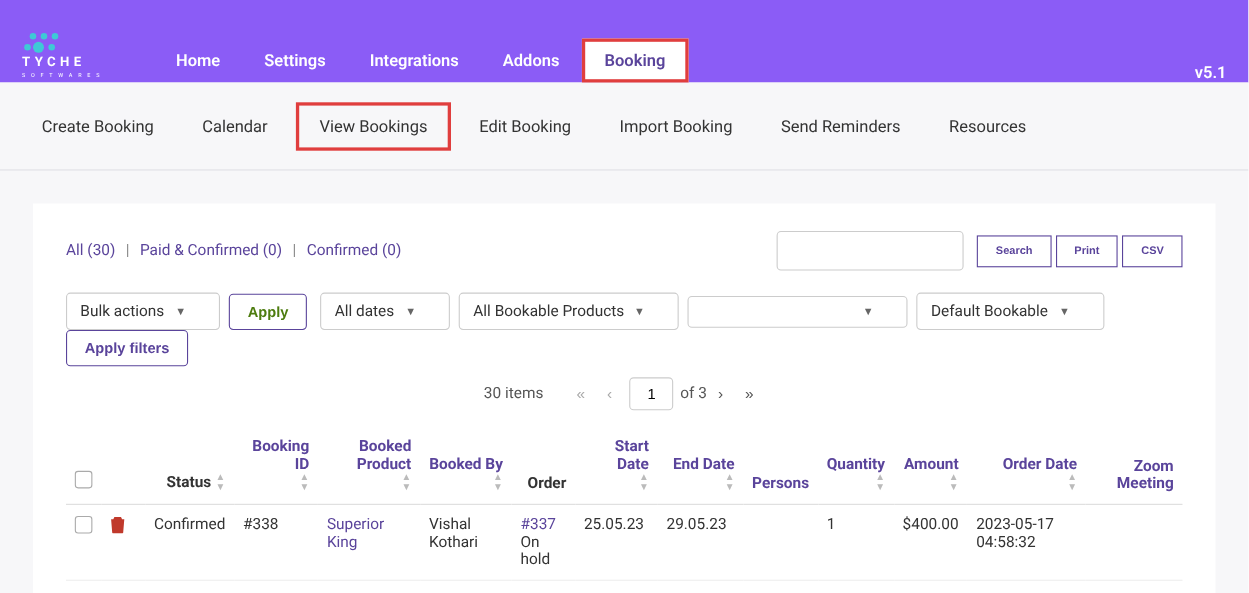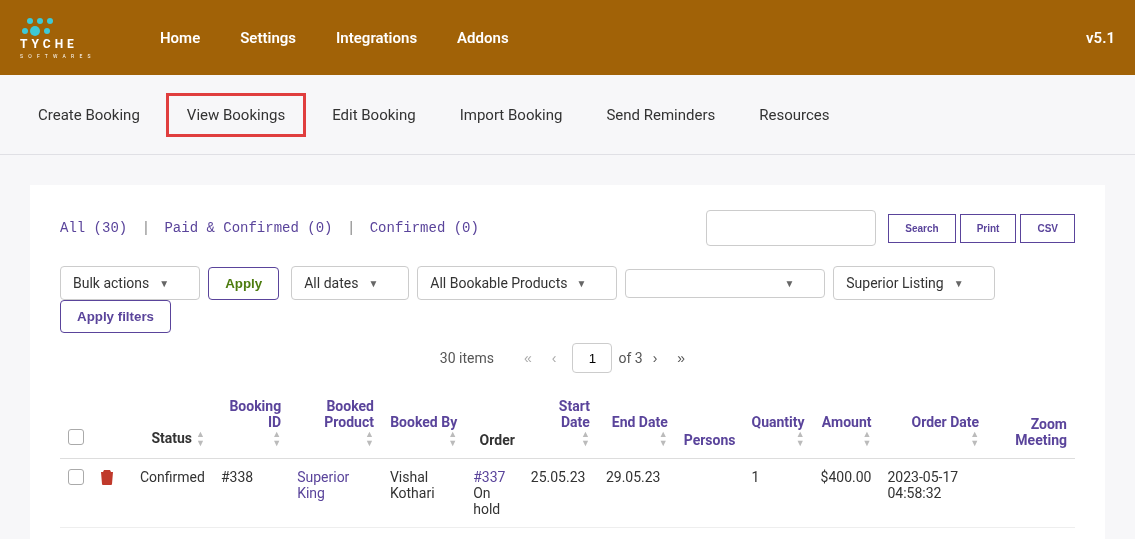--- a/index.html
+++ b/index.html
@@ -1,33 +1,33 @@
 <!DOCTYPE html>
 <html><head>
 <meta charset="utf-8">
 <style>
   * { box-sizing: border-box; margin: 0; padding: 0; }
   body { font-family: -apple-system, BlinkMacSystemFont, "Segoe UI", Roboto, sans-serif; font-size: 14px; color: #333; background: #f7f7f9; width: 1135px; }
   
-  .topbar { background: #a16207; height: 75px; display: flex; align-items: center; padding: 0 20px; color: white; }
+  .topbar { background: #8b5cf6; height: 75px; display: flex; align-items: flex-end; padding: 0 20px; color: white; }
   .logo { width: 80px; height: 50px; margin-right: 40px; }
   .logo svg { width: 80px; height: 50px; }
   .nav { display: flex; align-items: center; flex: 1; }
   .nav-item { color: white; font-weight: 600; padding: 10px 20px; cursor: pointer; font-size: 15px; }
   .nav-item.active { background: white; color: #5a449b; border: 3px solid #e03e3e; padding: 8px 18px; }
   .version { color: white; font-weight: 600; font-size: 15px; }
   
   .subnav { background: #f7f7f9; border-bottom: 1px solid #e0e0e5; height: 80px; display: flex; align-items: center; padding: 0 20px; }
   .subnav-item { padding: 10px 18px; color: #333; font-size: 15px; cursor: pointer; margin-right: 8px; }
   .subnav-item.active { border: 3px solid #e03e3e; }
   
   .content { background: white; margin: 30px 30px 0 30px; padding: 25px 30px 30px 30px; position: relative; }
   
   .filter-row { display: flex; align-items: center; margin-bottom: 20px; }
-  .status-filters { flex: 1; font-family: Liberation Mono, monospace; }
+  .status-filters { flex: 1; }
   .status-filters span { color: #5a449b; }
   .status-filters .sep { color: #888; margin: 0 6px; }
   .search-input { width: 170px; height: 36px; border: 1px solid #ccc; border-radius: 4px; padding: 0 10px; margin-right: 8px; }
   .btn { border: 1px solid #5a449b; background: white; color: #5a449b; padding: 8px 16px; border-radius: 0; cursor: pointer; font-weight: 600; font-size: 10px; margin-left: 4px; }
   
   .action-row { display: flex; align-items: center; margin-bottom: 10px; flex-wrap: wrap; }
   .select { border: 1px solid #ccc; background: white; padding: 8px 30px 8px 12px; border-radius: 4px; margin-right: 8px; position: relative; cursor: pointer; display: inline-flex; align-items: center; }
   .select .caret { margin-left: 10px; font-size: 10px; color: #666; }
   .apply-btn { border: 1px solid #5a449b; background: white; color: #4d7c0f; padding: 8px 16px; border-radius: 4px; cursor: pointer; font-weight: 600; margin-right: 12px; }
   .apply-filters-btn { border: 1px solid #5a449b; background: white; color: #5a449b; padding: 8px 16px; border-radius: 4px; cursor: pointer; font-weight: 600; }
@@ -63,26 +63,28 @@
         <circle cx="27" cy="18" r="3" fill="#3ec9d6"></circle>
       <text x="0" y="35" fill="white" font-size="12" font-weight="bold" letter-spacing="4">TYCHE</text>
       <text x="0" y="45" fill="white" font-size="5" letter-spacing="2">S O F T W A R E S</text>
     </svg>
   </div>
   <div class="nav">
     <div class="nav-item">Home</div>
     <div class="nav-item">Settings</div>
     <div class="nav-item">Integrations</div>
     <div class="nav-item">Addons</div>
+    <div class="nav-item active">Booking</div>
   </div>
   <div class="version">v5.1</div>
 </div>
 
 <div class="subnav">
   <div class="subnav-item">Create Booking</div>
+  <div class="subnav-item">Calendar</div>
   <div class="subnav-item active">View Bookings</div>
   <div class="subnav-item">Edit Booking</div>
   <div class="subnav-item">Import Booking</div>
   <div class="subnav-item">Send Reminders</div>
   <div class="subnav-item">Resources</div>
 </div>
 
 <div class="content">
 
   <div class="filter-row">
@@ -111,21 +113,21 @@
     </div>
     <div class="select" style="width:200px">
       <span>All Bookable Products</span>
       <span class="caret" style="margin-left:auto">▼</span>
     </div>
     <div class="select" style="width:200px">
       <span></span>
       <span class="caret" style="margin-left:auto">▼</span>
     </div>
     <div class="select">
-      <span>Superior Listing</span>
+      <span>Default Bookable</span>
       <span class="caret">▼</span>
     </div>
     <button class="apply-filters-btn">Apply filters</button>
   </div>
 
   <div class="pager-row">
     <span class="items-count">30 items</span>
     <button class="pager-btn">«</button>
     <button class="pager-btn">‹</button>
     <input class="page-input" type="text" value="1" style="">

